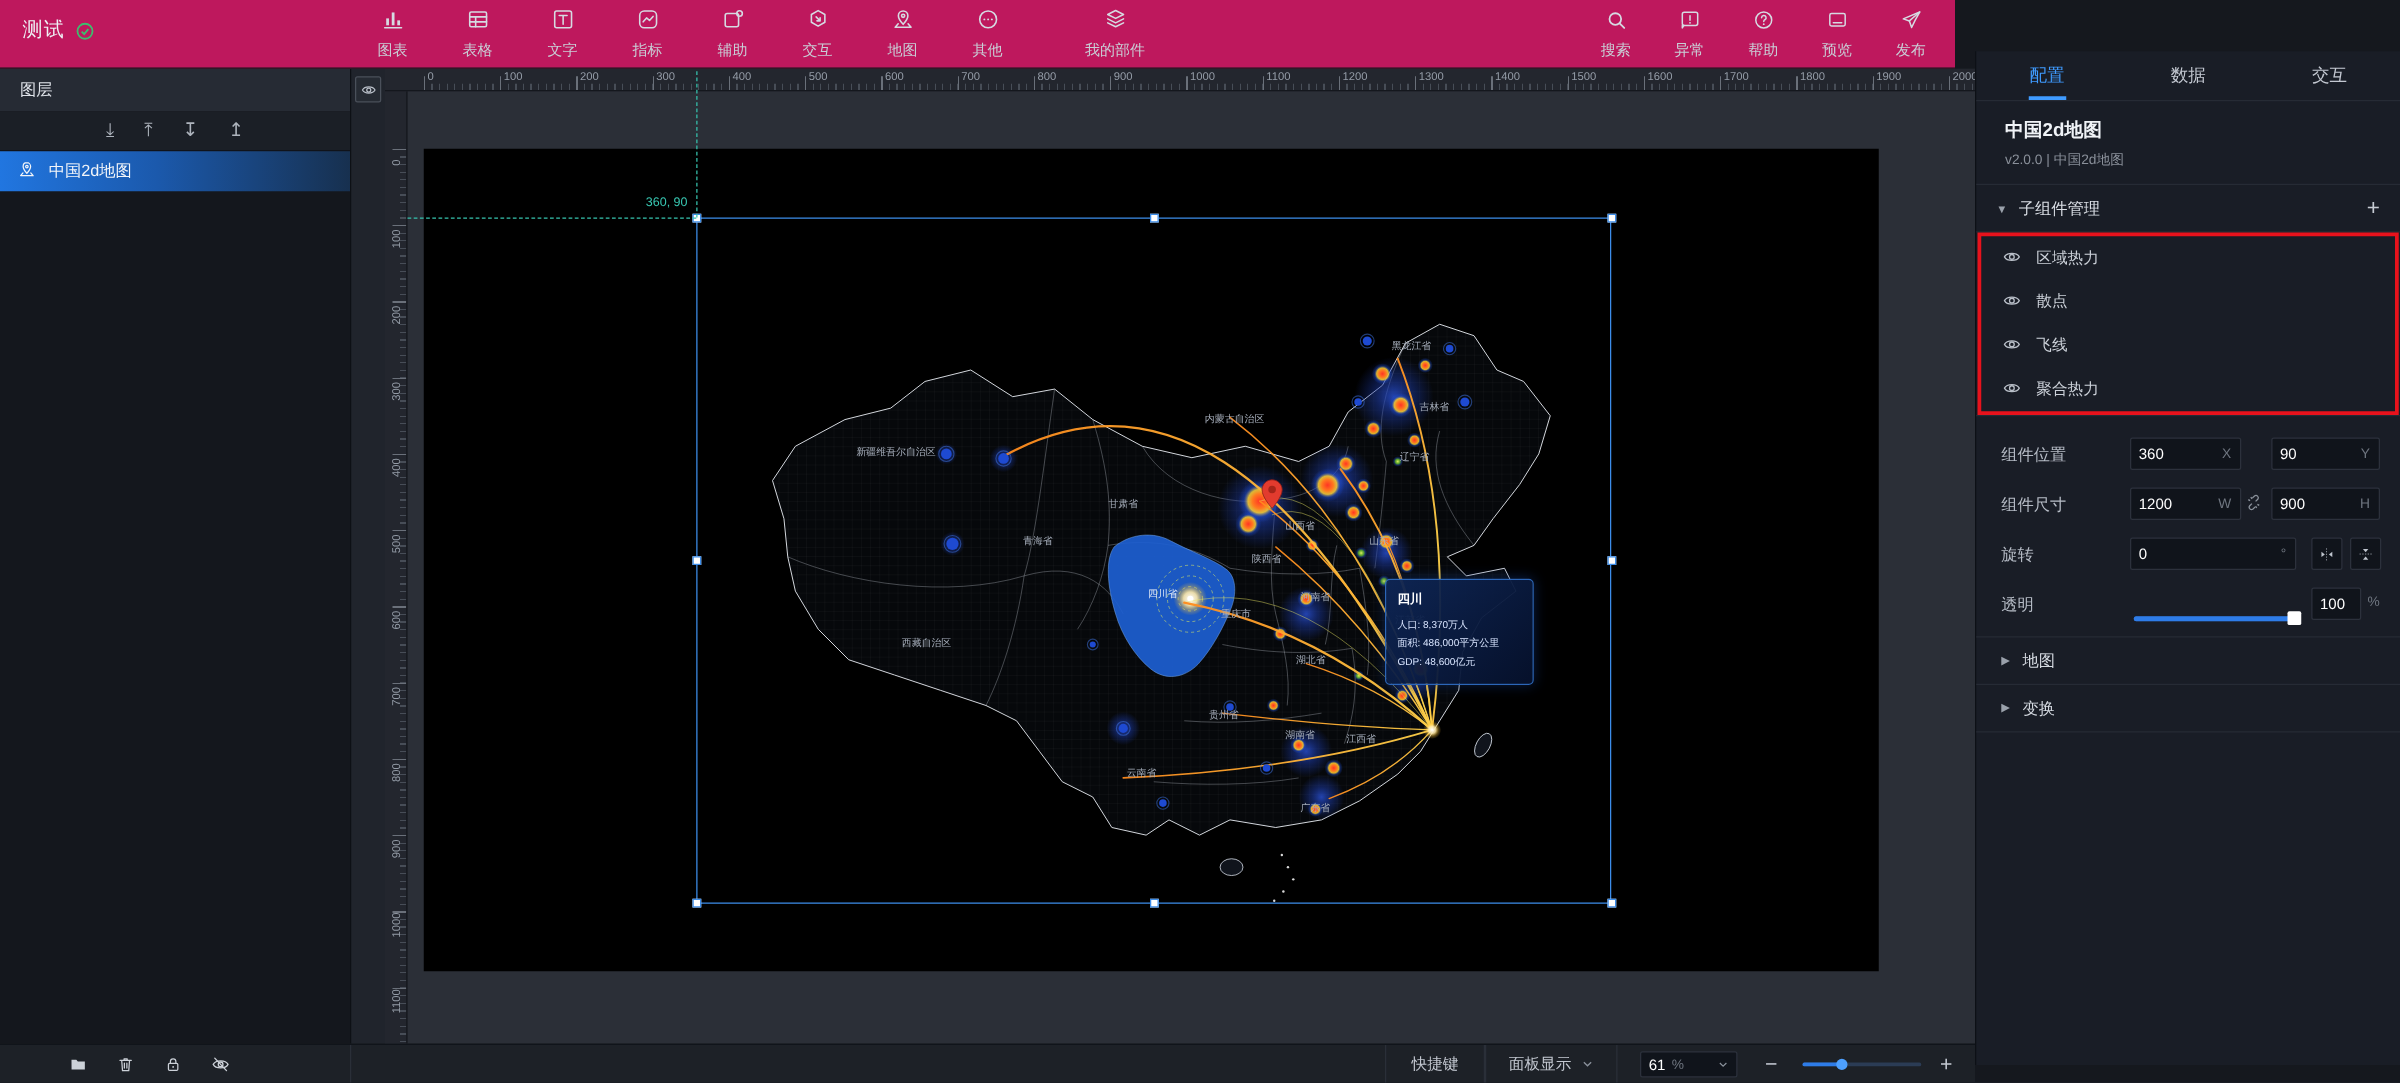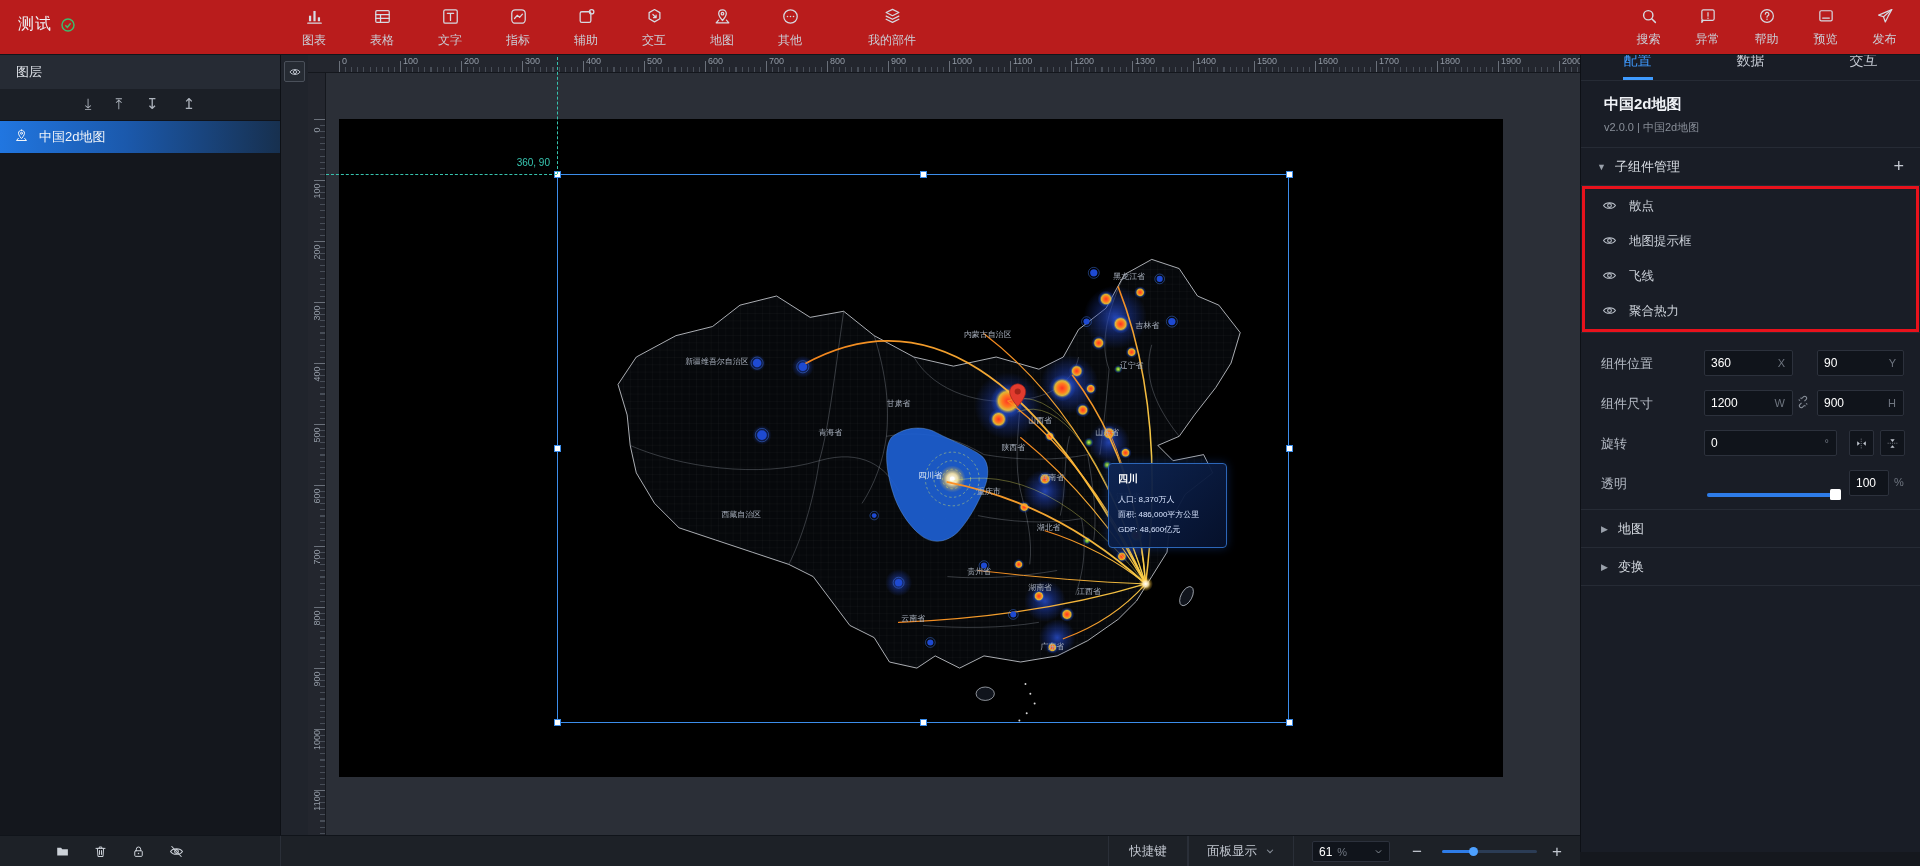--- a/index.html
+++ b/index.html
@@ -1,21 +1,21 @@
 <!DOCTYPE html>
 <html><head>
 <meta charset="utf-8">
 <style>
   * { margin:0; padding:0; box-sizing:border-box; }
   html,body { width:1920px; height:866px; overflow:hidden; background:#15181e;
     font-family:"Liberation Sans","DejaVu Sans",sans-serif; }
   body { position:relative; }
 
   
-  .header { position:absolute; left:0; top:0; width:1920px; height:55px; background:#b91c1c; border-bottom:1px solid #12151b; z-index:30; }
+  .header { position:absolute; left:0; top:0; width:1564px; height:55px; background:#be185d; border-bottom:1px solid #12151b; z-index:30; }
   .brand { position:absolute; left:18px; top:14px; display:flex; align-items:center; gap:8px; }
   .brand-title { color:#eef1f5; font-size:16px; letter-spacing:1px; }
   .check-icon svg { display:block; }
   .toolbar { position:absolute; left:280px; top:0; height:55px; display:flex; }
   .tb-item { width:68px; height:55px; display:flex; flex-direction:column; align-items:center; justify-content:center; gap:2px; color:#d6dae2; cursor:pointer; }
   .tb-item:last-child { width:96px; margin-left:20px; }
   .tb-item svg { width:19px; height:19px; }
   .tb-label { font-size:12px; color:#c9ced6; }
   .actions { position:absolute; right:8px; top:0; height:55px; display:flex; gap:4px; }
   .ac-item { width:55px; height:55px; display:flex; flex-direction:column; align-items:center; justify-content:center; gap:2px; color:#d6dae2; cursor:pointer; }
@@ -524,28 +524,28 @@
     <span>子组件管理</span>
     <span class="plus">+</span>
   </div>
 
   <div class="subcomp-box" id="subcompBox">
       <div class="subcomp-item">
         <span><svg viewBox="0 0 24 24" fill="none" stroke="currentColor" stroke-width="1.7" stroke-linecap="round" stroke-linejoin="round">
             <path d="M2.5 12c3.3-6 15.7-6 19 0-3.3 6-15.7 6-19 0z"></path>
             <circle cx="12" cy="12" r="3"></circle>
           </svg></span>
-        <span>散点</span>
+        <span>区域热力</span>
       </div>
       <div class="subcomp-item">
         <span><svg viewBox="0 0 24 24" fill="none" stroke="currentColor" stroke-width="1.7" stroke-linecap="round" stroke-linejoin="round">
             <path d="M2.5 12c3.3-6 15.7-6 19 0-3.3 6-15.7 6-19 0z"></path>
             <circle cx="12" cy="12" r="3"></circle>
           </svg></span>
-        <span>地图提示框</span>
+        <span>散点</span>
       </div>
       <div class="subcomp-item">
         <span><svg viewBox="0 0 24 24" fill="none" stroke="currentColor" stroke-width="1.7" stroke-linecap="round" stroke-linejoin="round">
             <path d="M2.5 12c3.3-6 15.7-6 19 0-3.3 6-15.7 6-19 0z"></path>
             <circle cx="12" cy="12" r="3"></circle>
           </svg></span>
         <span>飞线</span>
       </div>
       <div class="subcomp-item">
         <span><svg viewBox="0 0 24 24" fill="none" stroke="currentColor" stroke-width="1.7" stroke-linecap="round" stroke-linejoin="round">

